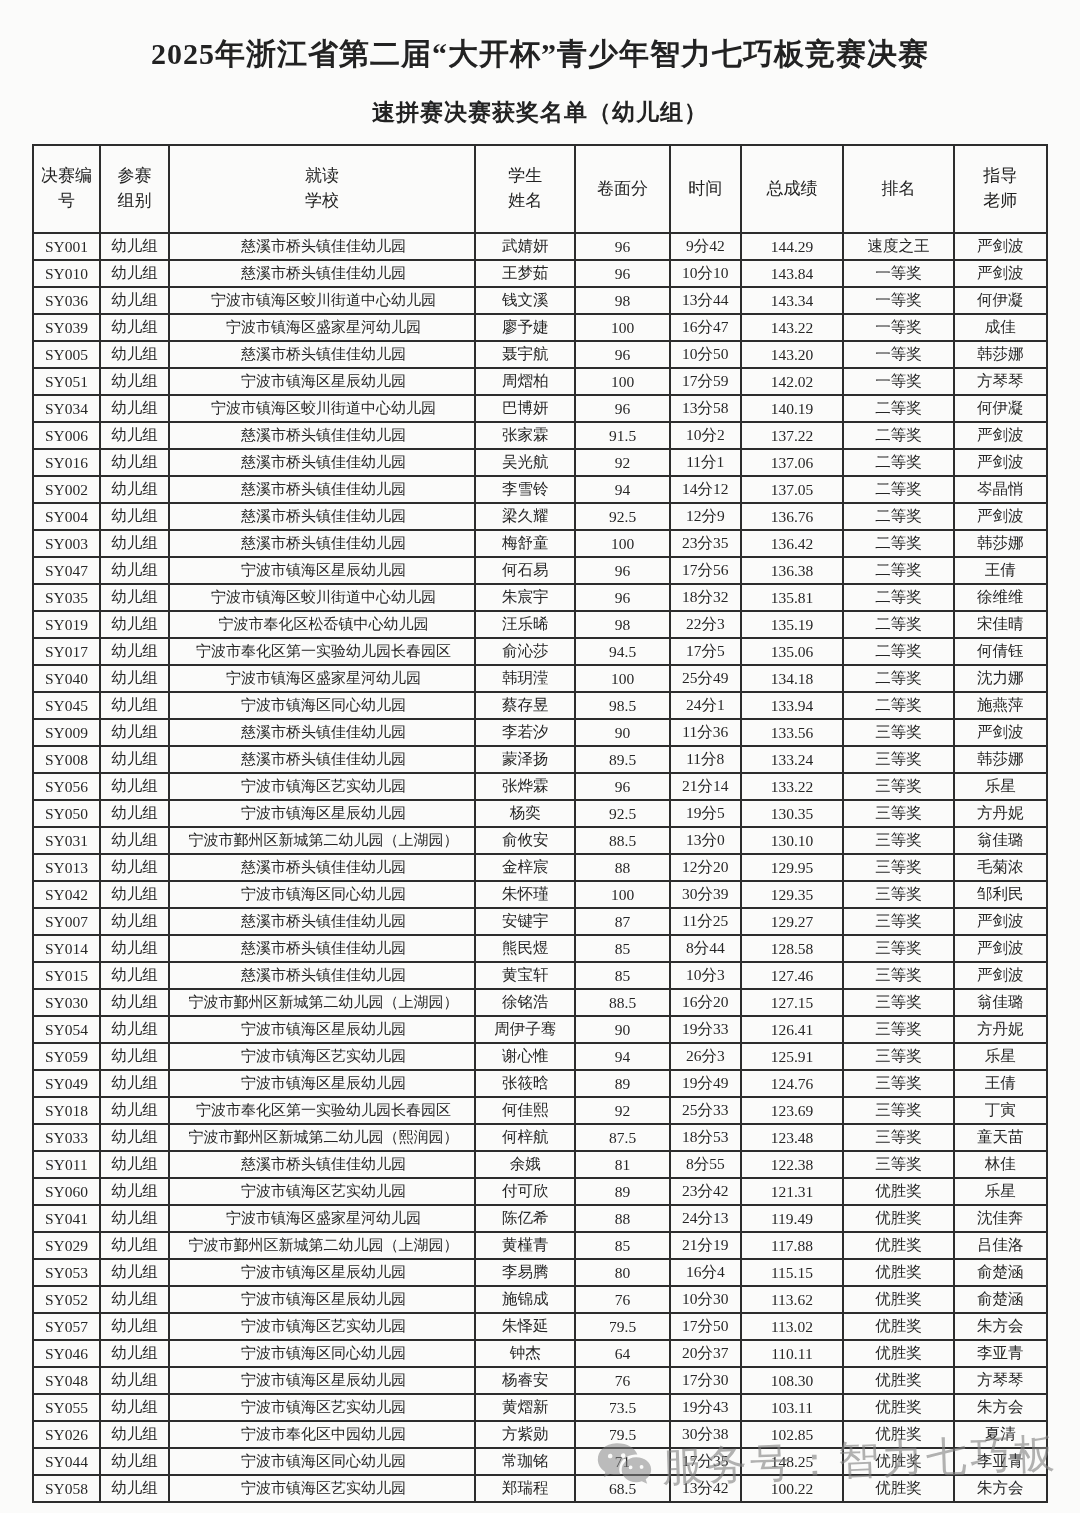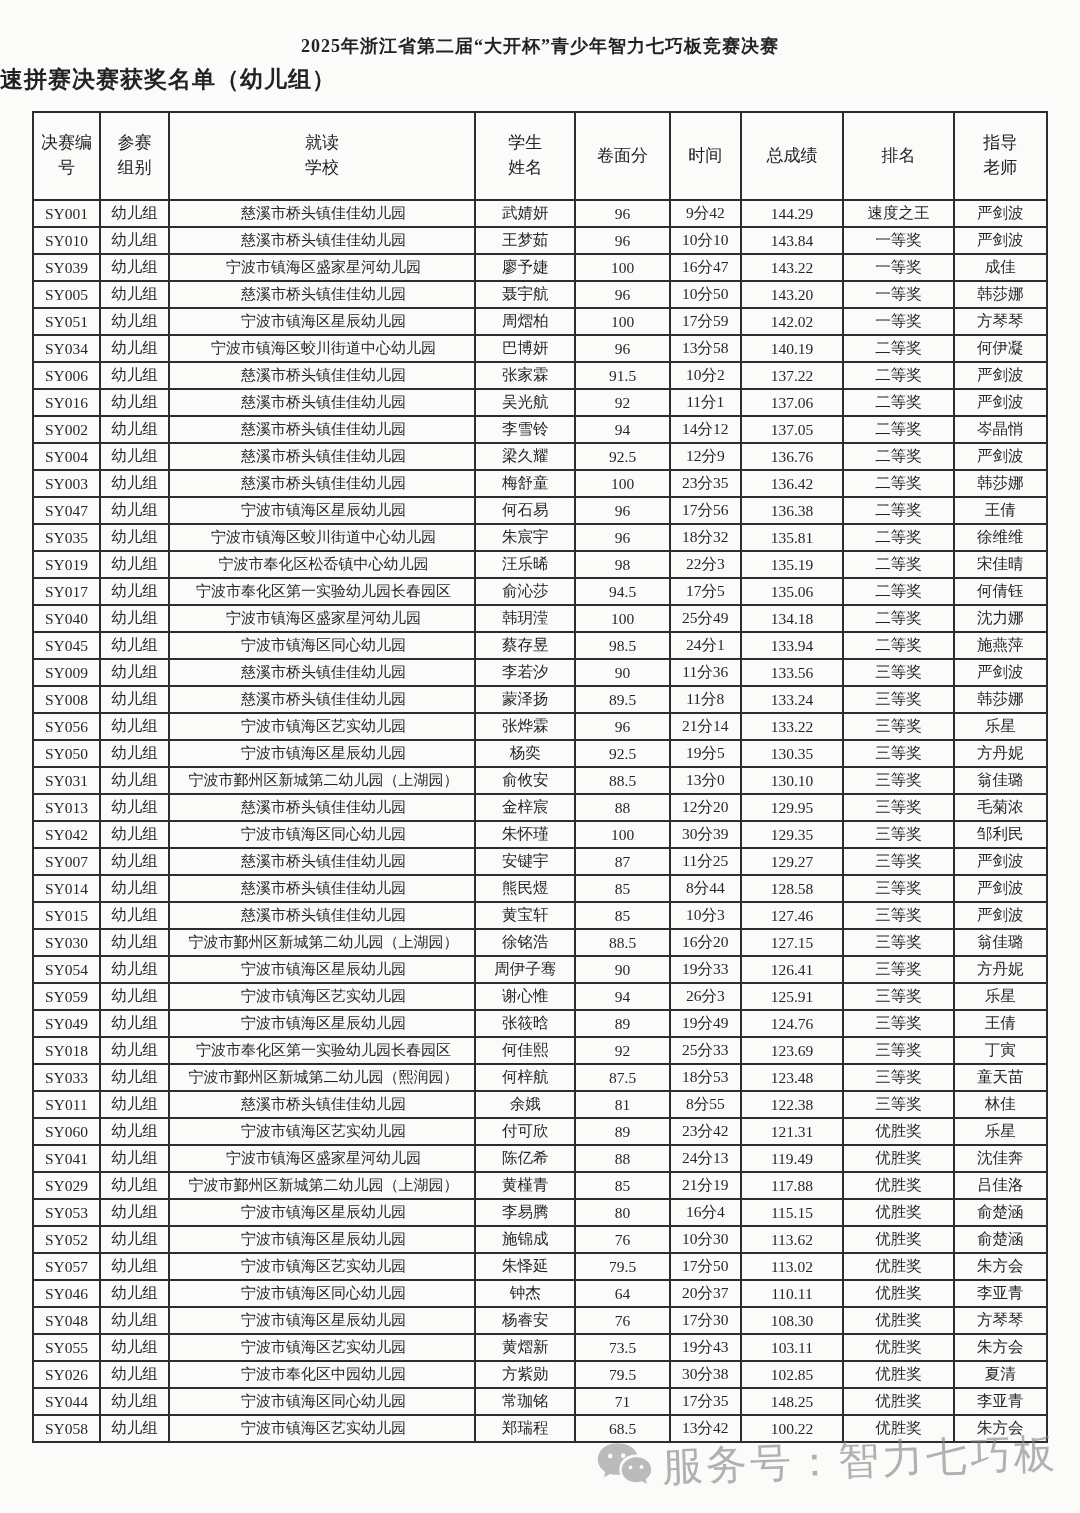--- a/index.html
+++ b/index.html
@@ -9,28 +9,28 @@
     height: 1513px;
     margin: 0 auto;
     background: #fbfbfa;
     overflow: hidden;
     font-family: "Liberation Serif", "DejaVu Serif", serif;
     color: #1f1f1f;
   }
   .title {
     margin: 34px 0 0 0;
     text-align: center;
-    font-size: 18px;
+    font-size: 30px;
     font-weight: bold;
     letter-spacing: 1px;
     color: #222;
   }
   .subtitle {
-    margin: 6px 0 0 0;
-    text-align: left;
+    margin: 22px 0 0 0;
+    text-align: center;
     font-size: 23px;
     font-weight: bold;
     letter-spacing: 1px;
     color: #222;
   }
   table.results {
     width: 1016px;
     margin: 16px auto 0 auto;
     border-collapse: collapse;
     table-layout: fixed;
@@ -134,20 +134,31 @@
           <td class="col1">幼儿组</td>
           <td class="col2">慈溪市桥头镇佳佳幼儿园</td>
           <td class="col3">王梦茹</td>
           <td class="col4">96</td>
           <td class="col5">10分10</td>
           <td class="col6">143.84</td>
           <td class="col7">一等奖</td>
           <td class="col8">严剑波</td>
         </tr>
         <tr>
+          <td class="col0">SY036</td>
+          <td class="col1">幼儿组</td>
+          <td class="col2">宁波市镇海区蛟川街道中心幼儿园</td>
+          <td class="col3">钱文溪</td>
+          <td class="col4">98</td>
+          <td class="col5">13分44</td>
+          <td class="col6">143.34</td>
+          <td class="col7">一等奖</td>
+          <td class="col8">何伊凝</td>
+        </tr>
+        <tr>
           <td class="col0">SY039</td>
           <td class="col1">幼儿组</td>
           <td class="col2">宁波市镇海区盛家星河幼儿园</td>
           <td class="col3">廖予婕</td>
           <td class="col4">100</td>
           <td class="col5">16分47</td>
           <td class="col6">143.22</td>
           <td class="col7">一等奖</td>
           <td class="col8">成佳</td>
         </tr>

